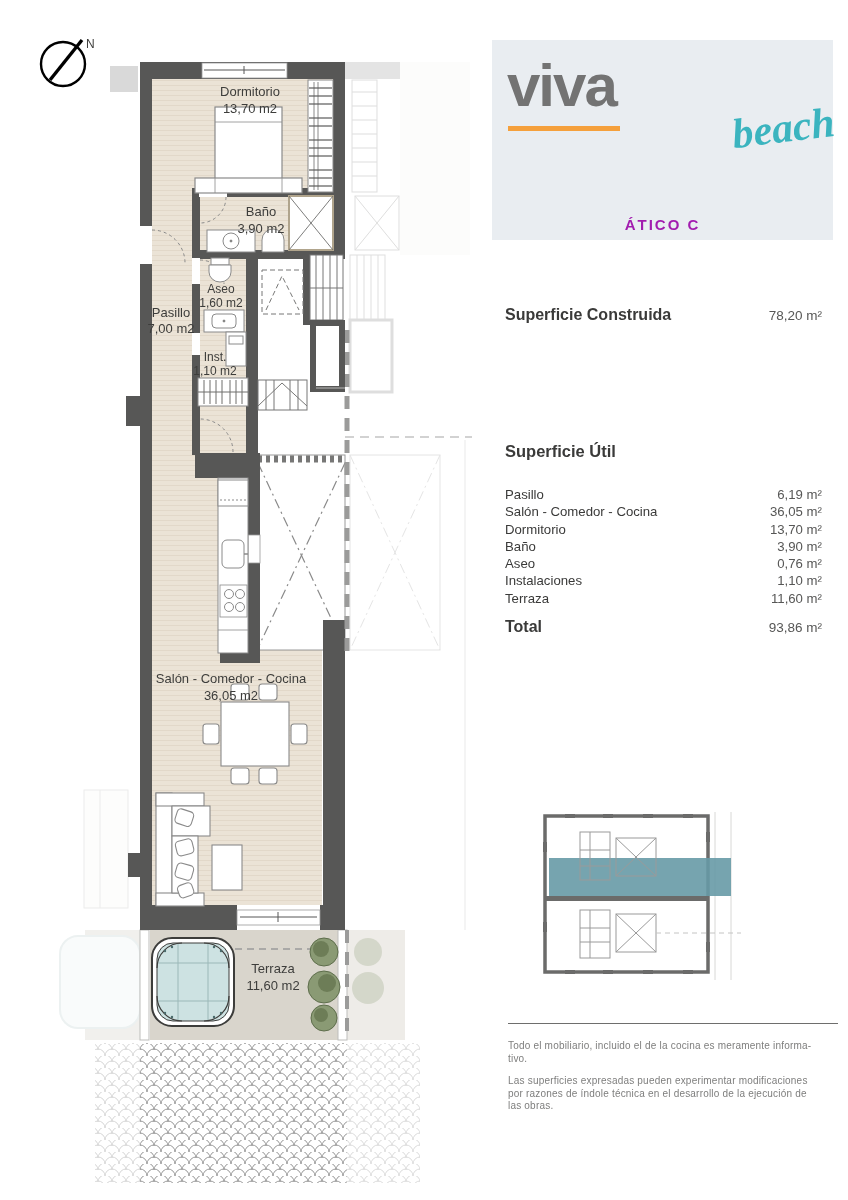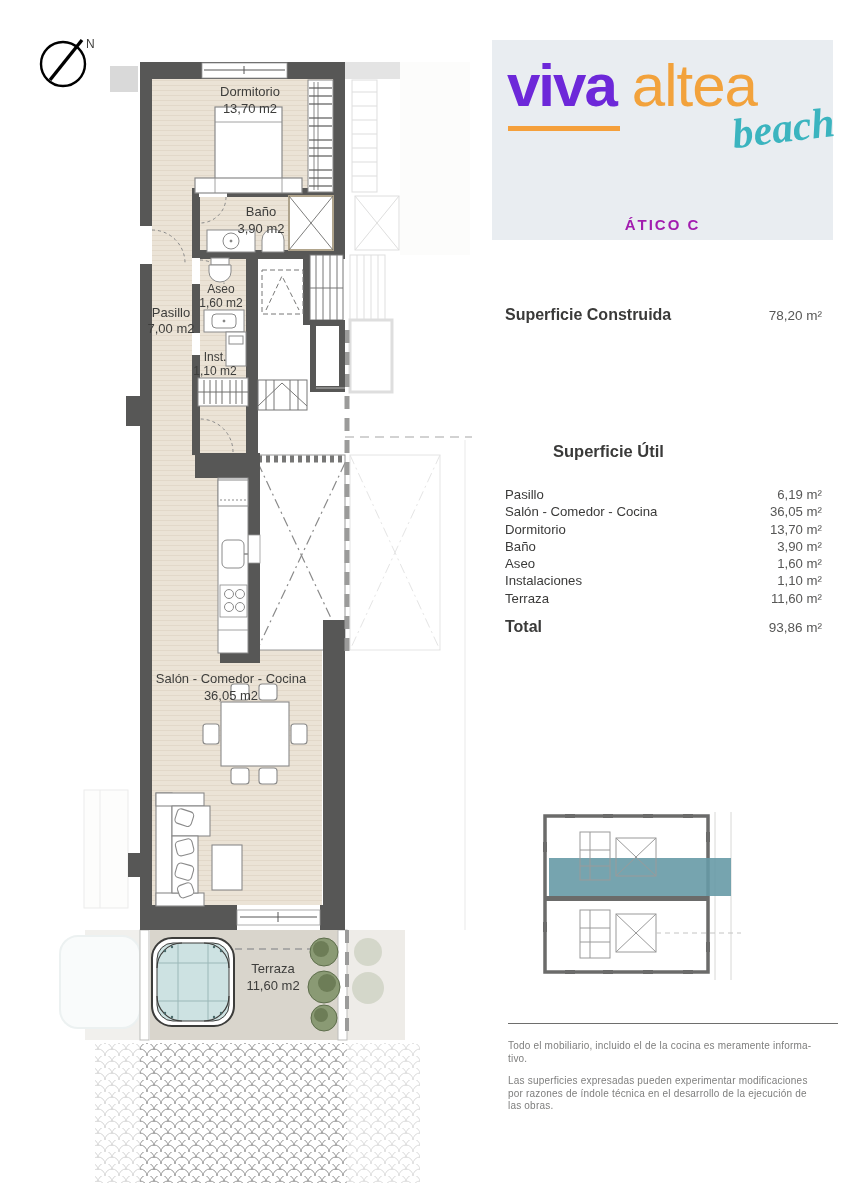--- a/index.html
+++ b/index.html
@@ -2,33 +2,33 @@
 <html><head>
 <meta charset="utf-8">
 <style>
   html,body{margin:0;padding:0;background:#ffffff;}
   body{font-family:"Liberation Sans",sans-serif;}
   #page{position:relative;width:848px;height:1200px;background:#ffffff;overflow:hidden;}
 
   
   .brand-panel{position:absolute;left:492px;top:40px;width:341px;height:200px;background:#e9edf1;}
   .logo-row{position:absolute;left:15px;top:16px;display:flex;align-items:baseline;gap:16px;line-height:60px;}
-  .viva{font-size:60px;font-weight:bold;color:#6d28d9;letter-spacing:-2px;}
+  .viva{font-size:60px;font-weight:bold;color:#737373;letter-spacing:-2px;}
   .altea{font-size:60px;font-weight:400;color:#f2a23c;letter-spacing:-1px;}
   .viva-underline{position:absolute;left:16px;top:86px;width:112px;height:5px;background:#f5a03c;}
   .beach{position:absolute;left:240px;top:64px;font-family:"Liberation Serif",serif;font-style:italic;font-weight:bold;
          font-size:42px;color:#3bb4bf;transform:rotate(-7deg);}
   .unit-name{position:absolute;left:0;top:176px;width:100%;text-align:center;font-size:15px;font-weight:bold;
              letter-spacing:2px;color:#a21caf;}
 
   .area-row{position:absolute;left:505px;width:317px;display:flex;justify-content:space-between;align-items:baseline;}
   .construida{top:306px;}
   .h-label{font-size:16px;font-weight:bold;color:#3a3a39;}
   .val{font-size:13.5px;color:#575756;}
-  .util-heading{position:absolute;left:505px;top:442px;font-size:16.5px;font-weight:bold;color:#3a3a39;margin-left:48px;}
+  .util-heading{position:absolute;left:505px;top:442px;font-size:16.5px;font-weight:bold;color:#3a3a39;}
   .util-rows{position:absolute;left:505px;top:486px;width:317px;}
   .util-rows .arow{display:flex;justify-content:space-between;align-items:baseline;line-height:17.3px;}
   .util-rows .arow .lbl{font-size:13.2px;color:#3a3a39;}
   .util-rows .arow .val{font-size:13.2px;}
   .total-row{top:618px;}
 
   .sep-line{position:absolute;left:508px;top:1023px;width:330px;height:1px;background:#6e6e6d;}
   .disclaimer{position:absolute;left:508px;top:1040px;width:330px;color:#7e7e7d;}
   .disclaimer p{margin:0 0 10px 0;font-size:10px;line-height:12.6px;white-space:pre-line;letter-spacing:0.2px;}
 
@@ -338,21 +338,20 @@
       <text x="231" y="683" font-size="13">Salón - Comedor - Cocina</text>
       <text x="231" y="700" font-size="13">36,05 m2</text>
       <text x="273" y="973" font-size="13">Terraza</text>
       <text x="273" y="990" font-size="13">11,60 m2</text>
     </g>
   </svg>
 
   <div class="brand-panel">
     <div class="logo-row">
       <span class="viva">viva</span>
-      <span class="altea">altea</span>
     </div>
     <div class="viva-underline"></div>
     <div class="beach">beach</div>
     <div class="unit-name">ÁTICO C</div>
   </div>
 
   <div class="area-row construida">
     <span class="h-label">Superficie Construida</span>
     <span class="val">78,20 m²</span>
   </div>
@@ -371,21 +370,21 @@
     <div class="arow">
       <span class="lbl">Dormitorio</span>
       <span class="val">13,70 m²</span>
     </div>
     <div class="arow">
       <span class="lbl">Baño</span>
       <span class="val">3,90 m²</span>
     </div>
     <div class="arow">
       <span class="lbl">Aseo</span>
-      <span class="val">1,60 m²</span>
+      <span class="val">0,76 m²</span>
     </div>
     <div class="arow">
       <span class="lbl">Instalaciones</span>
       <span class="val">1,10 m²</span>
     </div>
     <div class="arow">
       <span class="lbl">Terraza</span>
       <span class="val">11,60 m²</span>
     </div>
   </div>

